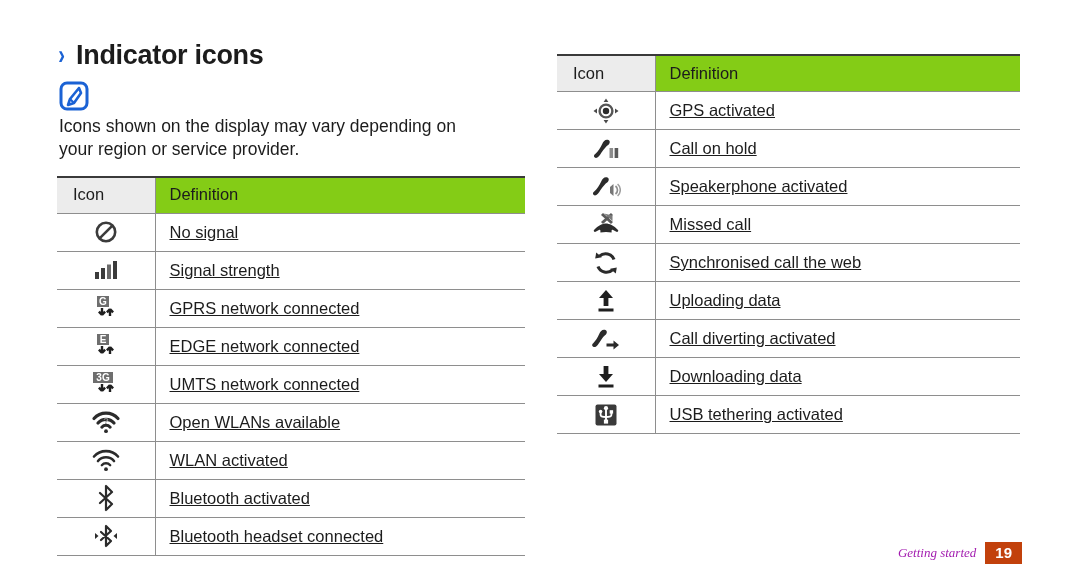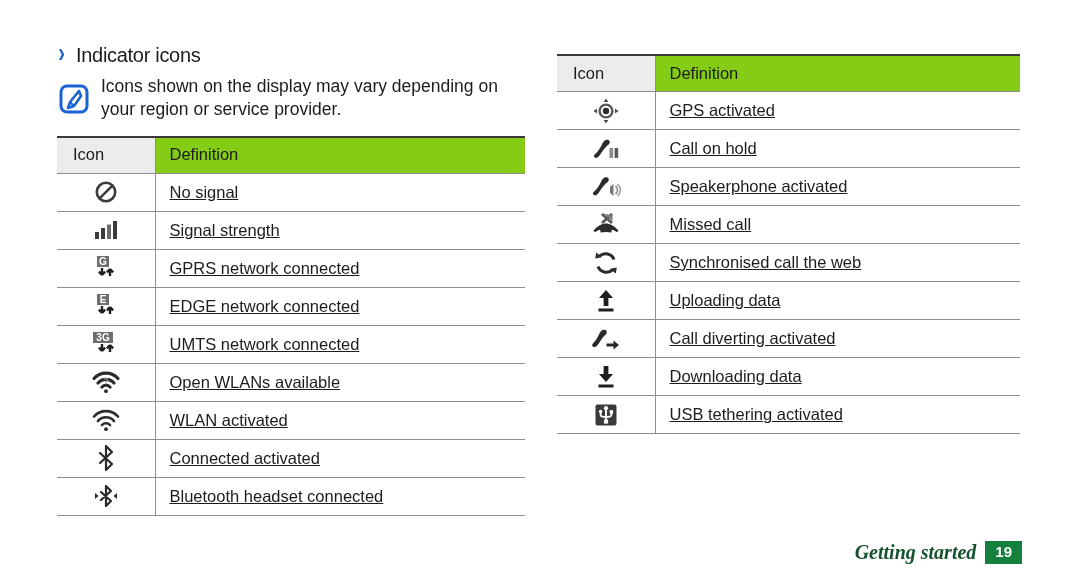--- a/index.html
+++ b/index.html
@@ -45,32 +45,33 @@
   }
   .heading-chevron {
     color: #1b62d4;
     font-size: 27px;
     font-weight: bold;
     line-height: 1;
     transform: scaleX(0.75);
     display: inline-block;
   }
   .heading-title {
-    font-size: 20px;
-    font-weight: normal;
+    font-size: 27px;
+    font-weight: bold;
     color: #1c1c1c;
     letter-spacing: -0.3px;
   }
 
   
   .note {
     display: flex;
-    align-items: center;
-    gap: 12px;
+    align-items: flex-start;
+    gap: 4px;
     margin: 8px 0 14px 2px;
+    flex-direction: column;
   }
   .note-icon {
     flex: 0 0 auto;
     width: 30px;
     height: 30px;
     margin-top: 2px;
   }
   .note-text {
     font-size: 17.5px;
     line-height: 1.33;
@@ -133,26 +134,25 @@
     position: absolute;
     right: 58px;
     bottom: 22px;
     display: flex;
     align-items: center;
     gap: 9px;
   }
   .footer-label {
     font-family: "Liberation Serif", serif;
     font-style: italic;
-    font-size: 20px;
-    color: #14532d;
-    font-weight: bold;
+    font-size: 13px;
+    color: #a21caf;
   }
   .footer-page {
-    background: #15803d;
+    background: #c2410c;
     color: #ffffff;
     font-size: 15px;
     font-weight: bold;
     padding: 2px 10px 3px 10px;
     line-height: 1.15;
   }
 
   svg { display: block; }
 </style>
 </head>
@@ -289,21 +289,21 @@
         </tr>
 
         <tr>
           <td class="td-icon">
             <div class="icon-cell-inner">
               <svg width="22" height="28" viewBox="0 0 22 28">
                 <path d="M11 2 L11 26 M11 2 L17 8 L5 19 M11 26 L17 20 L5 9" fill="none" stroke="#2b2b2b" stroke-width="2.2" stroke-linejoin="round" stroke-linecap="round"></path>
               </svg>
             </div>
           </td>
-          <td class="td-def">Connected activated</td>
+          <td class="td-def">Bluetooth activated</td>
         </tr>
 
         <tr>
           <td class="td-icon">
             <div class="icon-cell-inner">
               <svg width="32" height="28" viewBox="0 0 32 28">
                 <path d="M16 4 L16 24 M16 4 L21 9 L11 18 M16 24 L21 19 L11 10" fill="none" stroke="#2b2b2b" stroke-width="2.2" stroke-linejoin="round" stroke-linecap="round"></path>
                 <path d="M5 11 L5 17 L8.5 14 Z" fill="#2b2b2b"></path>
                 <path d="M27 11 L27 17 L23.5 14 Z" fill="#2b2b2b"></path>
               </svg>

